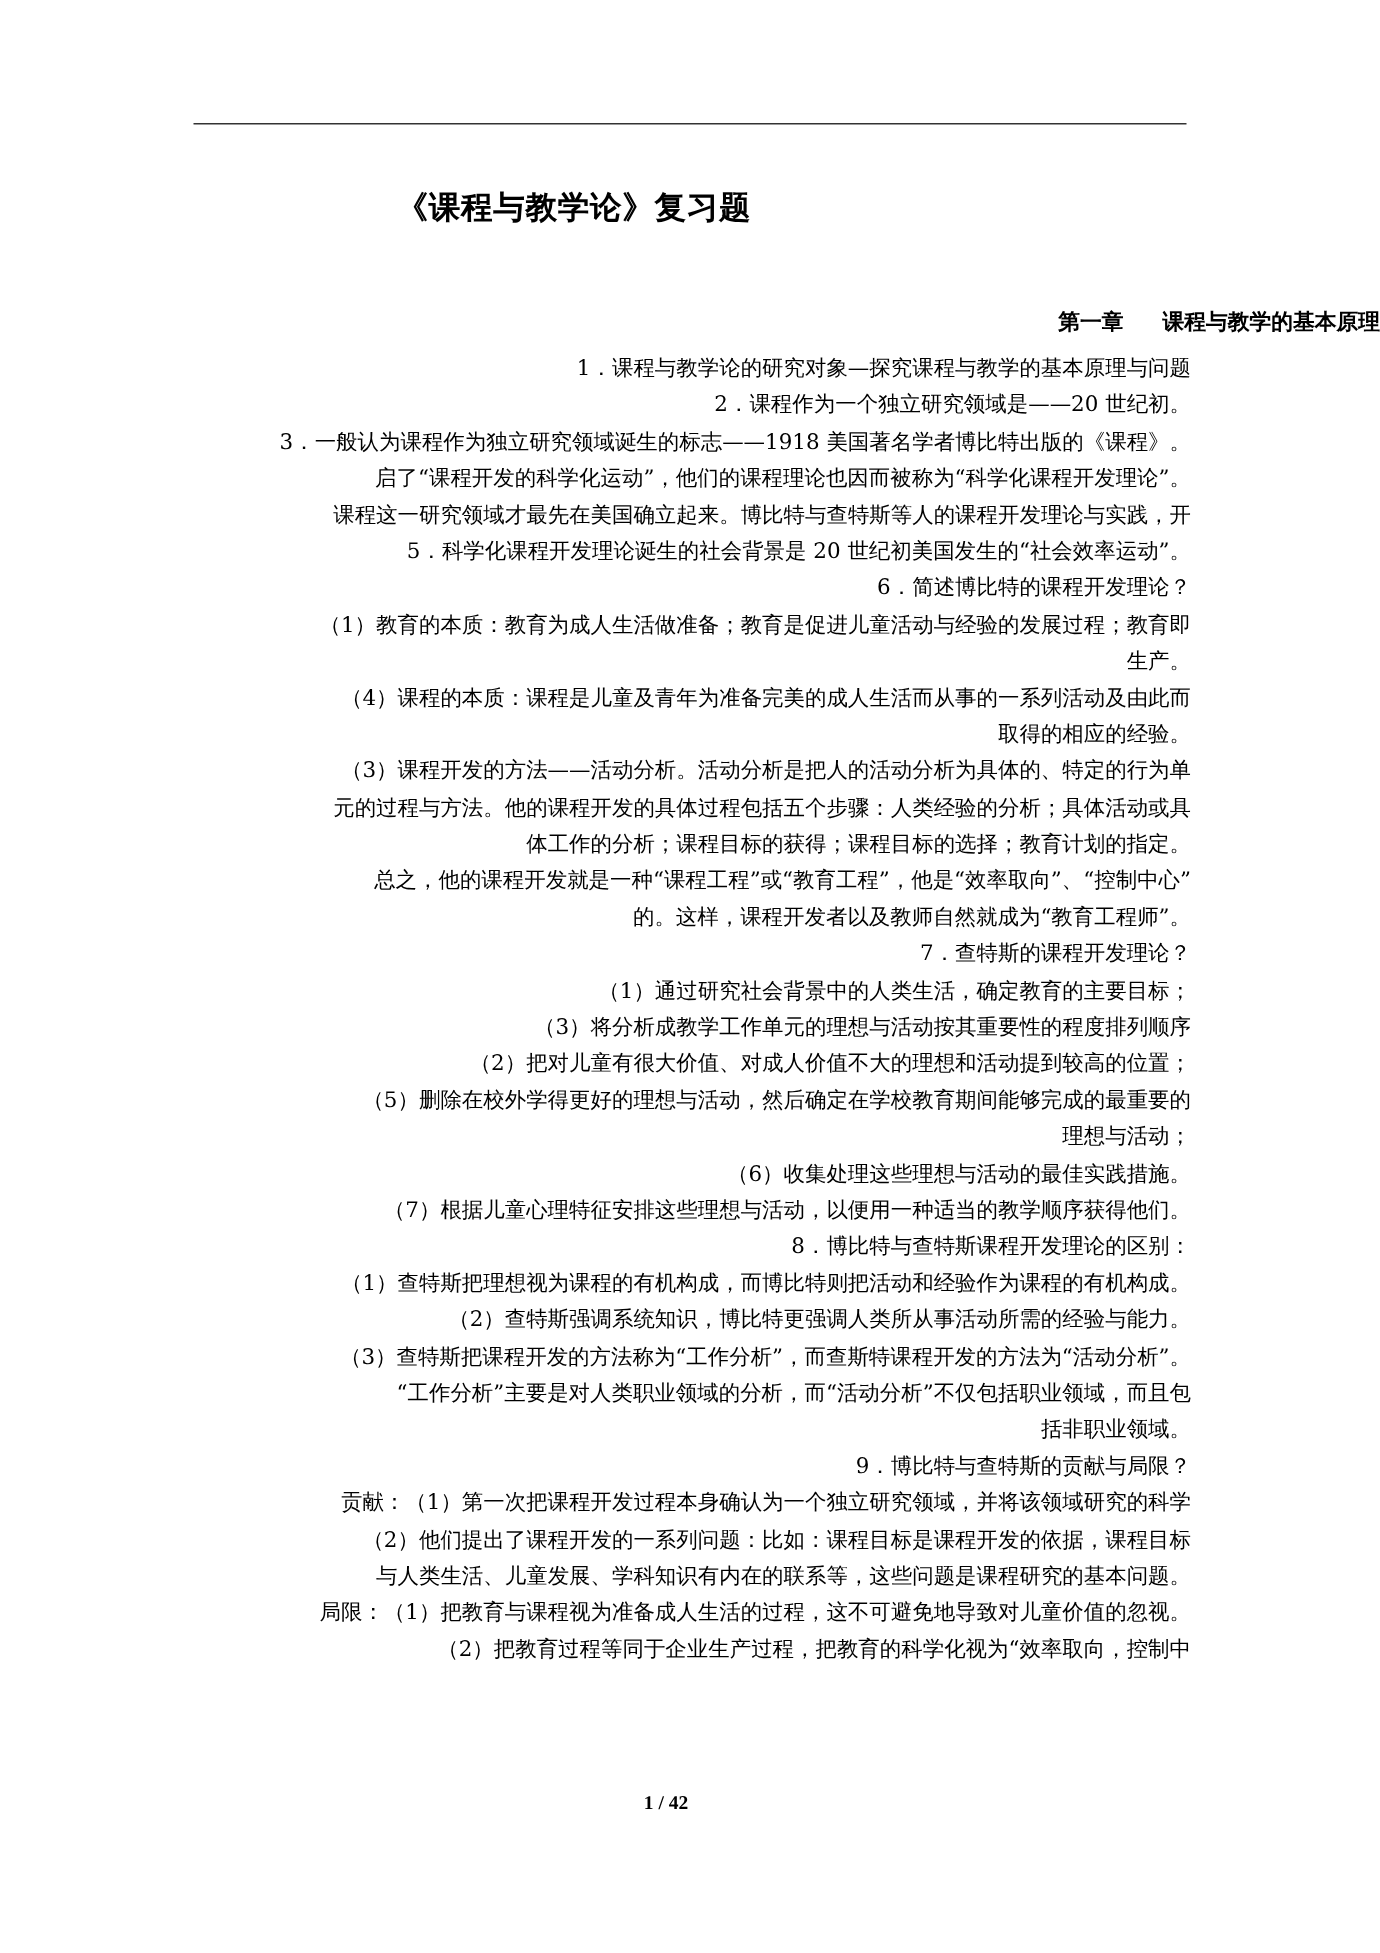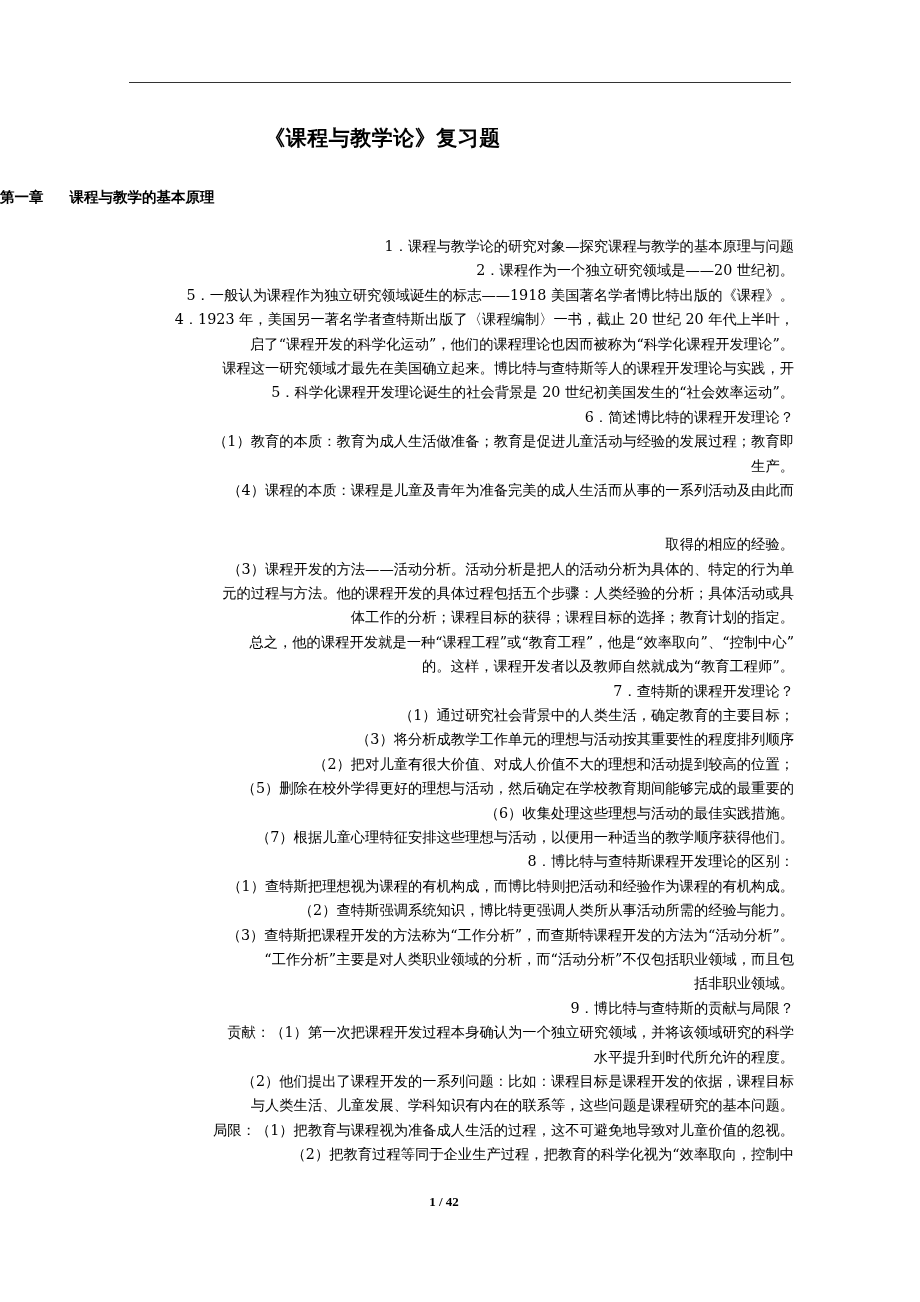--- a/index.html
+++ b/index.html
@@ -4,21 +4,21 @@
 <style>
   html, body { margin: 0; padding: 0; background: #ffffff; }
   body { width: 920px; height: 1302px; position: relative; overflow: hidden;
          font-family: "DejaVu Serif", "Liberation Serif", serif; color: #000; }
   .page { position: absolute; left: 0; top: 0; width: 920px; height: 1302px; }
   .top-rule { position: absolute; left: 129px; top: 82px; width: 662px; height: 0;
               border-top: 1.5px solid #333; }
   .title { position: absolute; left: 0; width: 765px; top: 124px; text-align: center;
            font-family: "DejaVu Sans", "Liberation Sans", sans-serif; font-weight: bold;
            font-size: 21px; letter-spacing: 0.5px; }
-  .chapter { position: absolute; left: 0; width: 920px; top: 188px; text-align: left;
+  .chapter { position: absolute; left: 0; width: 920px; top: 205px; text-align: right;
              font-family: "DejaVu Sans", "Liberation Sans", sans-serif; font-weight: bold;
              font-size: 14.5px; }
   .chapter .gap { display: inline-block; width: 26px; }
   .body { position: absolute; left: 129px; top: 234px; width: 665px; }
   .line { height: 24.4px; line-height: 24.4px; font-size: 14.3px; white-space: nowrap; text-align: right; }
   .footer { position: absolute; left: 0; width: 888px; top: 1194px; text-align: center;
             font-family: "Liberation Serif", "DejaVu Serif", serif; font-weight: bold; font-size: 13px; }
 </style>
 </head>
 <body>
@@ -28,51 +28,50 @@
 
   <div class="title">《课程与教学论》复习题</div>
 
   <div class="chapter">
     <span>第一章</span><span class="gap"></span><span>课程与教学的基本原理</span>
   </div>
 
   <div class="body" id="body-lines">
       <div class="line" style="padding-left: 0px;">1．课程与教学论的研究对象—探究课程与教学的基本原理与问题</div>
       <div class="line" style="padding-left: 0px;">2．课程作为一个独立研究领域是——20 世纪初。</div>
-      <div class="line" style="padding-left: 0px;">5．一般认为课程作为独立研究领域诞生的标志——1918 美国著名学者博比特出版的《课程》。</div>
-      <div class="line" style="padding-left: 0px;">4．1923 年，美国另一著名学者查特斯出版了〈课程编制〉一书，截止 20 世纪 20 年代上半叶，</div>
+      <div class="line" style="padding-left: 0px;">3．一般认为课程作为独立研究领域诞生的标志——1918 美国著名学者博比特出版的《课程》。</div>
       <div class="line" style="padding-left: 0px;">启了“课程开发的科学化运动”，他们的课程理论也因而被称为“科学化课程开发理论”。</div>
       <div class="line" style="padding-left: 0px;">课程这一研究领域才最先在美国确立起来。博比特与查特斯等人的课程开发理论与实践，开</div>
       <div class="line" style="padding-left: 0px;">5．科学化课程开发理论诞生的社会背景是 20 世纪初美国发生的“社会效率运动”。</div>
       <div class="line" style="padding-left: 0px;">6．简述博比特的课程开发理论？</div>
       <div class="line" style="padding-left: 14px;">（1）教育的本质：教育为成人生活做准备；教育是促进儿童活动与经验的发展过程；教育即</div>
       <div class="line" style="padding-left: 0px;">生产。</div>
       <div class="line" style="padding-left: 7px;">（4）课程的本质：课程是儿童及青年为准备完美的成人生活而从事的一系列活动及由此而</div>
-      <div class="line" style="padding-left: 0px; margin-top: 30px;">取得的相应的经验。</div>
+      <div class="line" style="padding-left: 0px;">取得的相应的经验。</div>
       <div class="line" style="padding-left: 7px;">（3）课程开发的方法——活动分析。活动分析是把人的活动分析为具体的、特定的行为单</div>
       <div class="line" style="padding-left: 0px;">元的过程与方法。他的课程开发的具体过程包括五个步骤：人类经验的分析；具体活动或具</div>
       <div class="line" style="padding-left: 0px;">体工作的分析；课程目标的获得；课程目标的选择；教育计划的指定。</div>
       <div class="line" style="padding-left: 7px;">总之，他的课程开发就是一种“课程工程”或“教育工程”，他是“效率取向”、“控制中心”</div>
       <div class="line" style="padding-left: 0px;">的。这样，课程开发者以及教师自然就成为“教育工程师”。</div>
       <div class="line" style="padding-left: 7px;">7．查特斯的课程开发理论？</div>
       <div class="line" style="padding-left: 21px;">（1）通过研究社会背景中的人类生活，确定教育的主要目标；</div>
       <div class="line" style="padding-left: 28px;">（3）将分析成教学工作单元的理想与活动按其重要性的程度排列顺序</div>
       <div class="line" style="padding-left: 28px;">（2）把对儿童有很大价值、对成人价值不大的理想和活动提到较高的位置；</div>
       <div class="line" style="padding-left: 28px;">（5）删除在校外学得更好的理想与活动，然后确定在学校教育期间能够完成的最重要的</div>
+      <div class="line" style="padding-left: 0px;">理想与活动；</div>
       <div class="line" style="padding-left: 28px;">（6）收集处理这些理想与活动的最佳实践措施。</div>
       <div class="line" style="padding-left: 28px;">（7）根据儿童心理特征安排这些理想与活动，以便用一种适当的教学顺序获得他们。</div>
       <div class="line" style="padding-left: 28px;">8．博比特与查特斯课程开发理论的区别：</div>
       <div class="line" style="padding-left: 28px;">（1）查特斯把理想视为课程的有机构成，而博比特则把活动和经验作为课程的有机构成。</div>
       <div class="line" style="padding-left: 28px;">（2）查特斯强调系统知识，博比特更强调人类所从事活动所需的经验与能力。</div>
       <div class="line" style="padding-left: 28px;">（3）查特斯把课程开发的方法称为“工作分析”，而查斯特课程开发的方法为“活动分析”。</div>
       <div class="line" style="padding-left: 28px;">“工作分析”主要是对人类职业领域的分析，而“活动分析”不仅包括职业领域，而且包</div>
       <div class="line" style="padding-left: 0px;">括非职业领域。</div>
       <div class="line" style="padding-left: 28px;">9．博比特与查特斯的贡献与局限？</div>
       <div class="line" style="padding-left: 28px;">贡献：（1）第一次把课程开发过程本身确认为一个独立研究领域，并将该领域研究的科学</div>
-      <div class="line" style="padding-left: 0px;">水平提升到时代所允许的程度。</div>
       <div class="line" style="padding-left: 30px;">（2）他们提出了课程开发的一系列问题：比如：课程目标是课程开发的依据，课程目标</div>
       <div class="line" style="padding-left: 0px;">与人类生活、儿童发展、学科知识有内在的联系等，这些问题是课程研究的基本问题。</div>
       <div class="line" style="padding-left: 28px;">局限：（1）把教育与课程视为准备成人生活的过程，这不可避免地导致对儿童价值的忽视。</div>
       <div class="line" style="padding-left: 78px;">（2）把教育过程等同于企业生产过程，把教育的科学化视为“效率取向，控制中</div>
     </div>
 
   <div class="footer">1 / 42</div>
 </div>
 
 </body></html>

